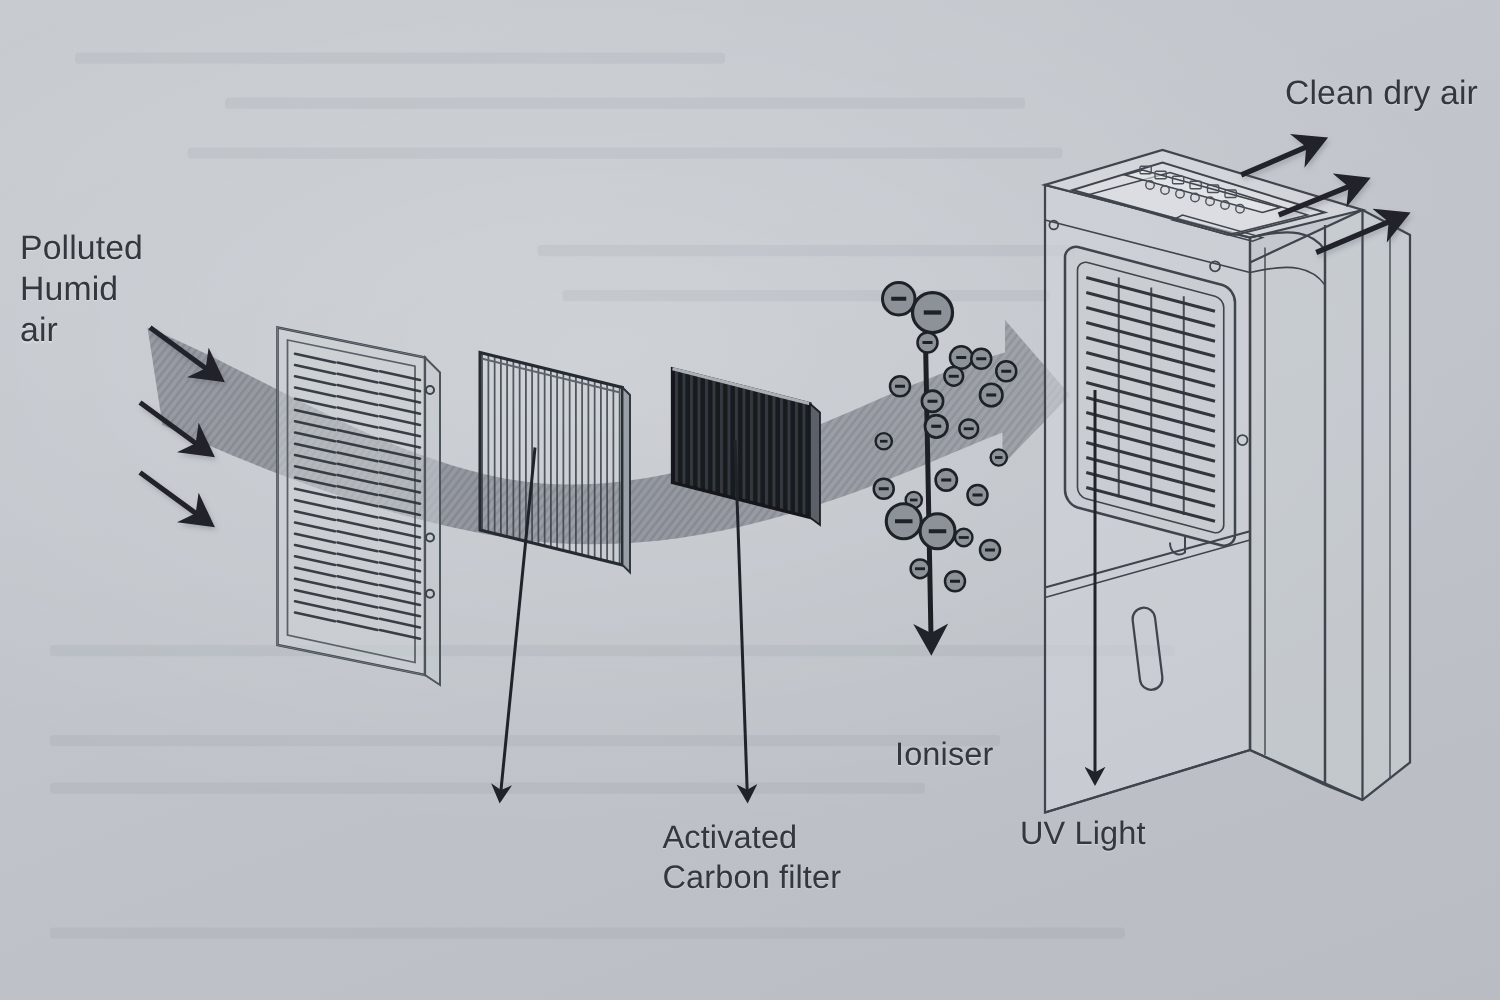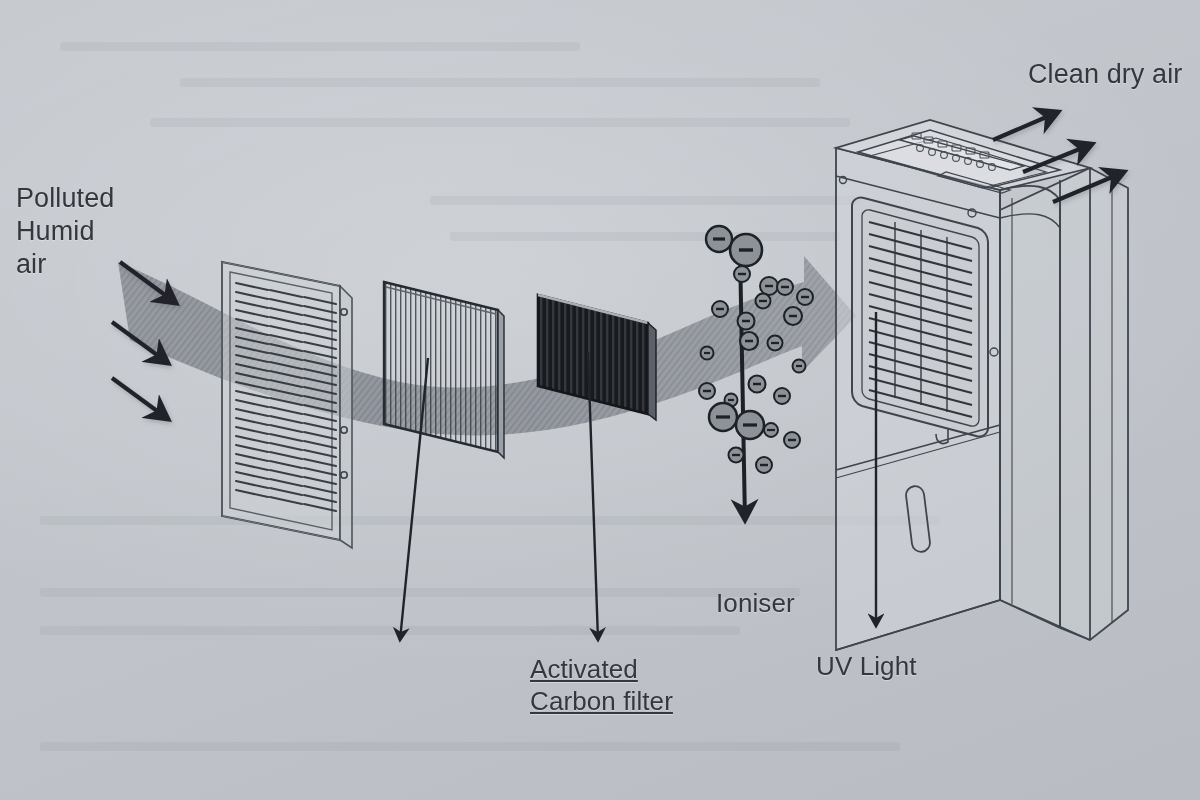--- a/index.html
+++ b/index.html
@@ -433,20 +433,20 @@
     </g>
   </svg>
 
   <div class="label" style="left:1028px;top:58px;">Clean dry air</div>
 
   <div class="label" style="left:16px;top:182px;">Polluted
 Humid
 air</div>
 
 
-  <div class="label small" style="left:530px;top:653px;text-decoration:underline;">Activated
+  <div class="label small" style="left:530px;top:653px;">Activated
 Carbon filter</div>
 
   <div class="label small" style="left:716px;top:543px;margin-top:44px;">Ioniser</div>
 
   <div class="label small" style="left:816px;top:650px;text-align:center;">UV Light</div>
 
 </div>
 
 </body></html>

